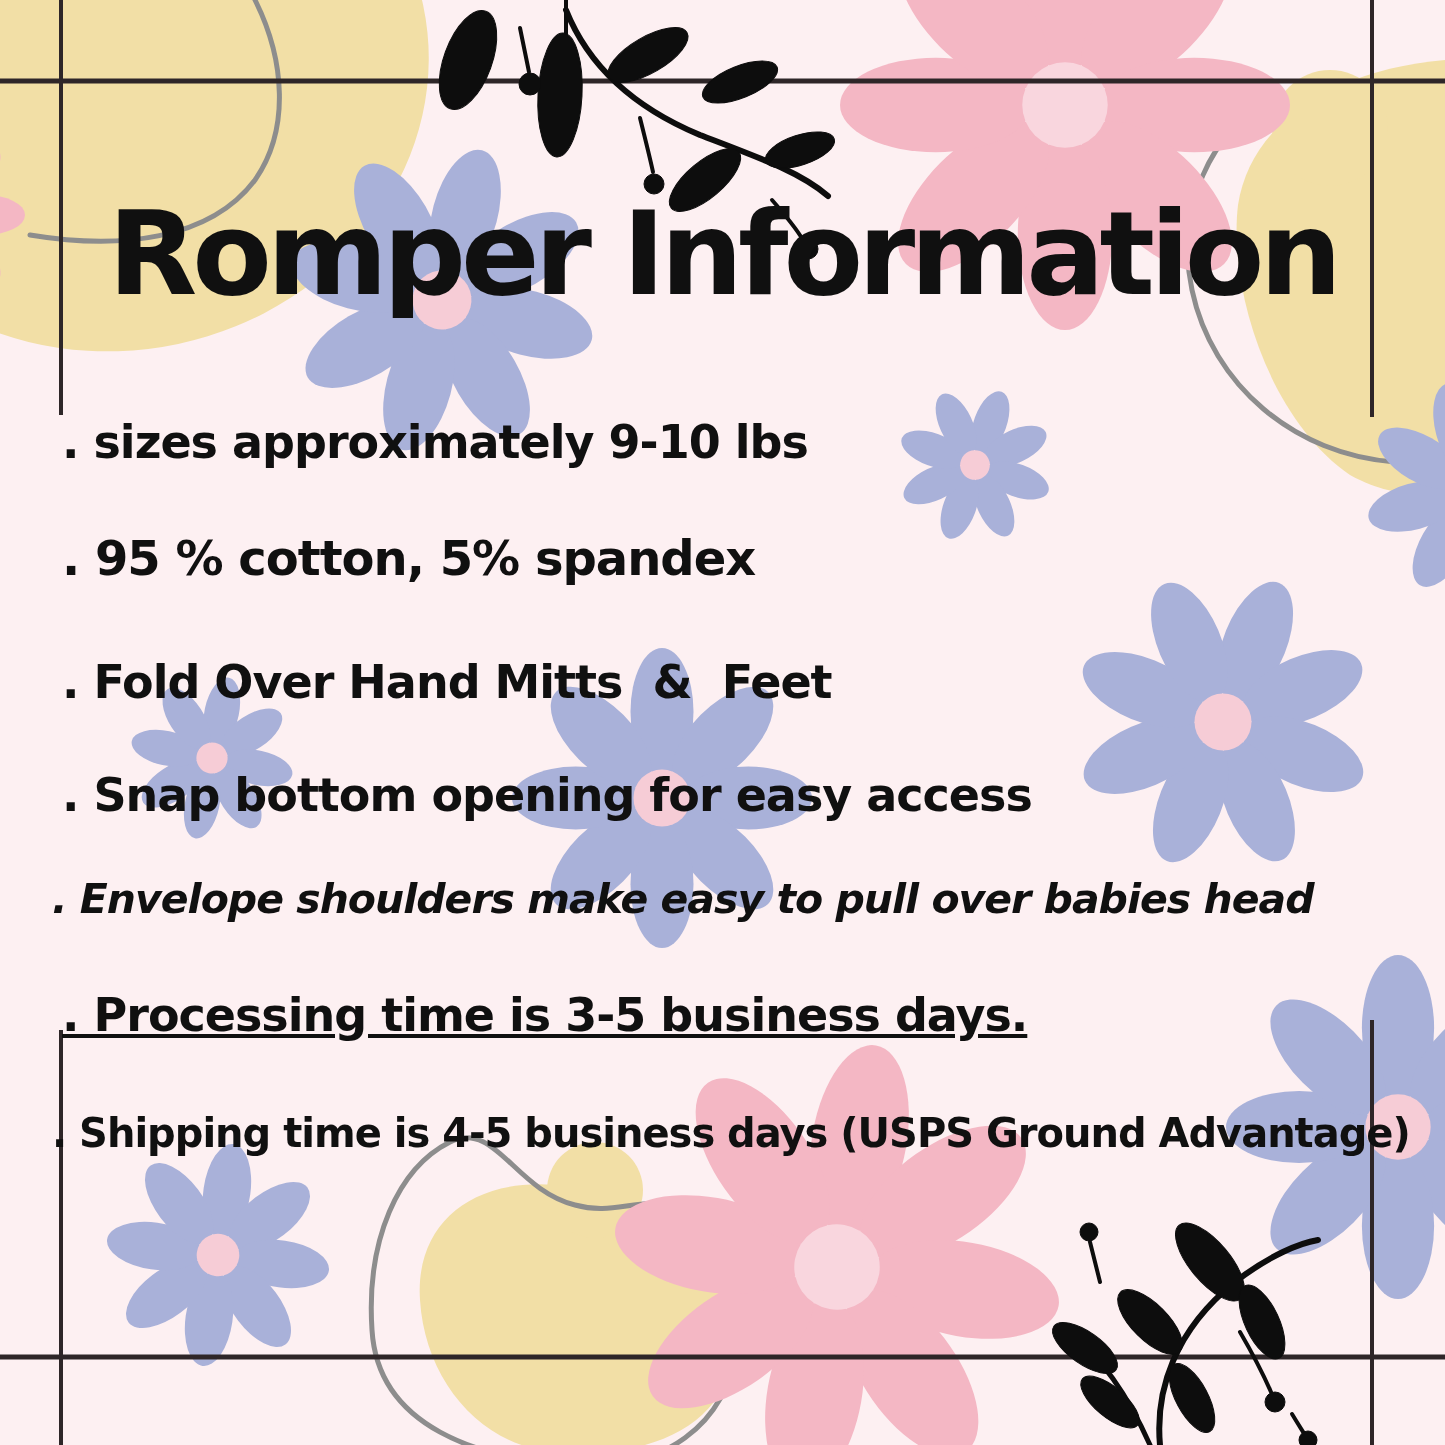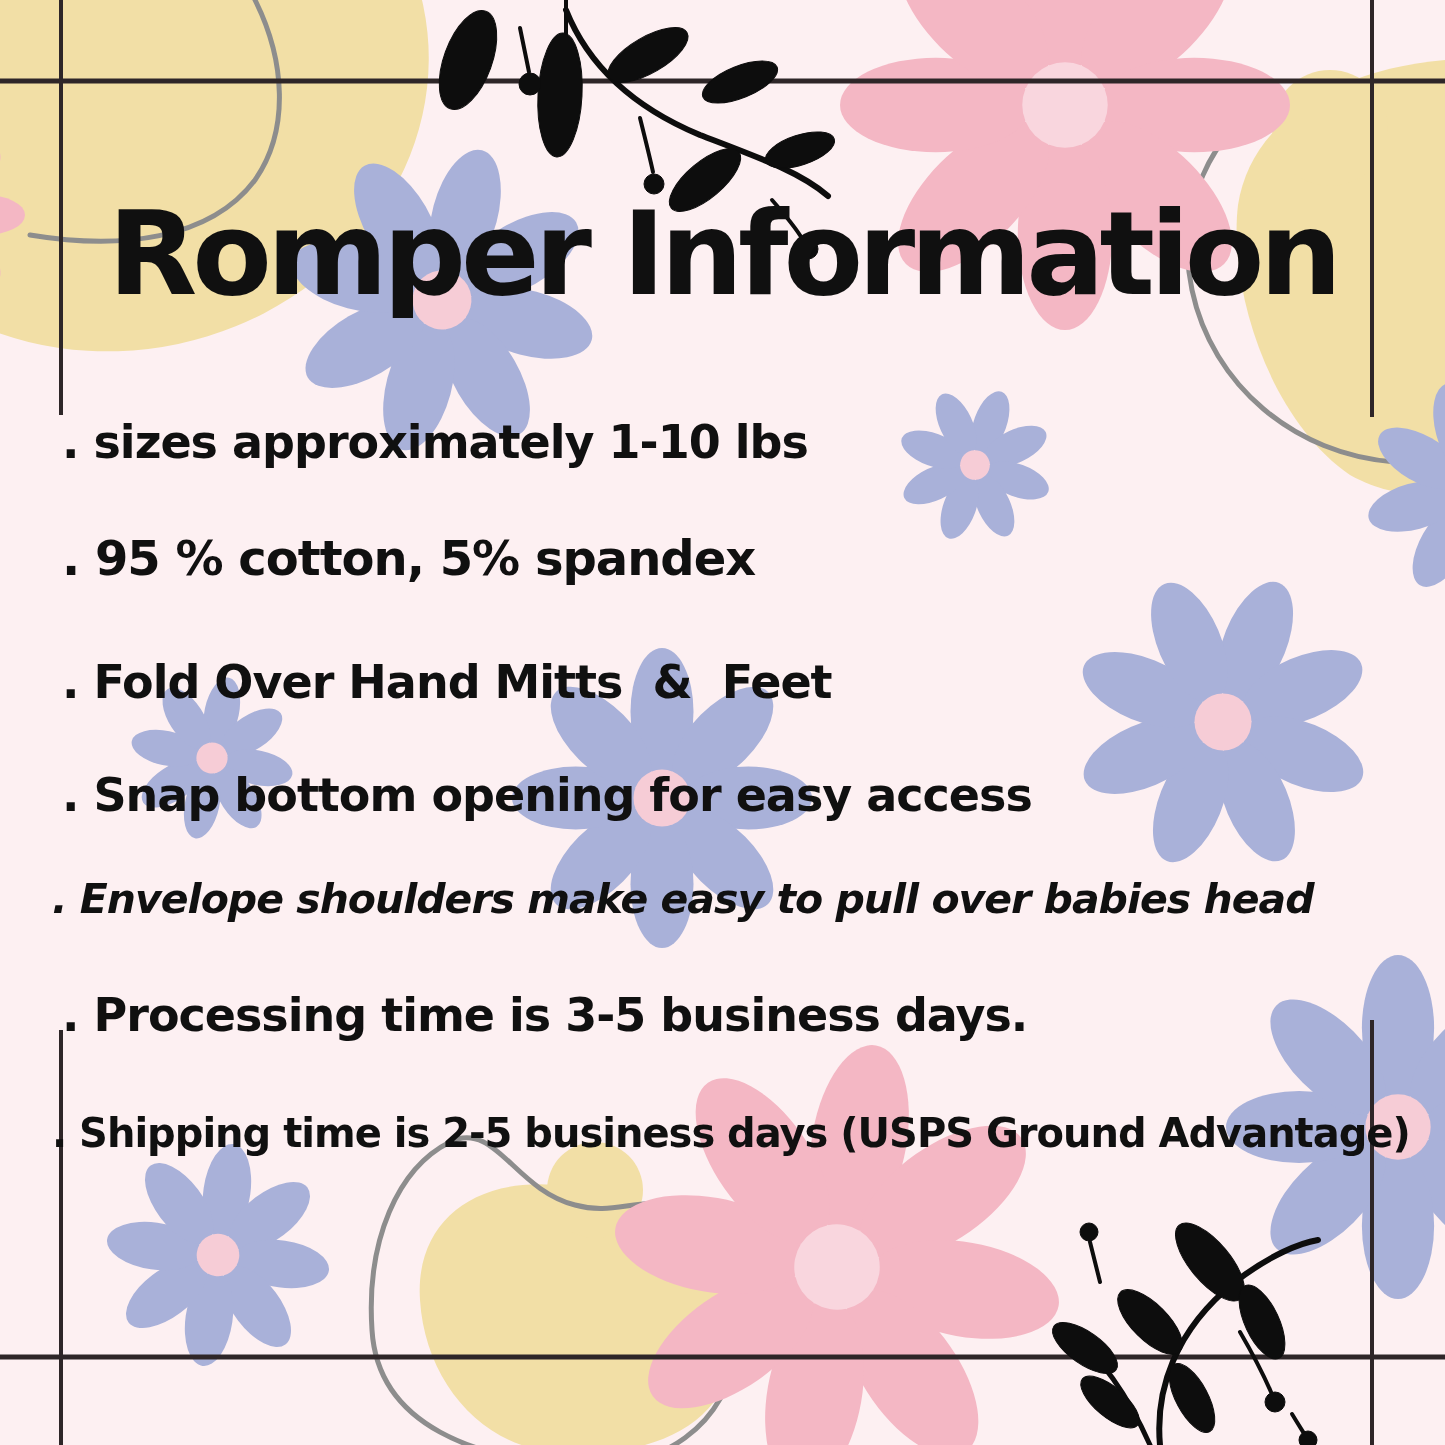--- a/index.html
+++ b/index.html
@@ -29,21 +29,21 @@
     font-weight: 700;
     letter-spacing: -1px;
     line-height: 1.0;
     white-space: pre;
   }
   .b1 { top: 419px;  left: 62px; font-size: 46px; }
   .b2 { top: 534px;  left: 62px; font-size: 48px; }
   .b3 { top: 659px;  left: 62px; font-size: 46px; }
   .b4 { top: 772px;  left: 62px; font-size: 46px; }
   .b5 { top: 879px;  left: 52px; font-size: 41px; font-style: italic; }
-  .b6 { top: 992px;  left: 62px; font-size: 46px; }
+  .b6 { top: 992px;  left: 62px; font-size: 46px; text-decoration: underline; }
   .b7 { top: 1113px; left: 52px; font-size: 40px; }
 </style>
 </head>
 <body>
 
 <div id="canvas">
 
   <svg id="decor" width="1445" height="1445" viewBox="0 0 1445 1445" xmlns="http://www.w3.org/2000/svg">
     <defs>
       <g id="daisy">
@@ -131,22 +131,22 @@
         <path d="M1100,1282 C1095,1262 1092,1250 1090,1242" fill="none" stroke-width="4" stroke-linecap="round"></path>
         <circle cx="1089" cy="1232" r="9"></circle>
         <path d="M1292,1414 C1298,1424 1302,1430 1305,1435" fill="none" stroke-width="4" stroke-linecap="round"></path>
         <circle cx="1308" cy="1440" r="9"></circle>
       </g>
     </g>
   </svg>
 
   <div class="textlayer">
     <div class="title">Romper Information</div>
-    <div class="bullet b1">. sizes approximately 1-10 lbs</div>
+    <div class="bullet b1">. sizes approximately 9-10 lbs</div>
     <div class="bullet b2">. 95 % cotton, 5% spandex</div>
     <div class="bullet b3">. Fold Over Hand Mitts  &amp;  Feet</div>
     <div class="bullet b4">. Snap bottom opening for easy access</div>
     <div class="bullet b5">. Envelope shoulders make easy to pull over babies head</div>
     <div class="bullet b6">. Processing time is 3-5 business days.</div>
-    <div class="bullet b7">. Shipping time is 2-5 business days (USPS Ground Advantage)</div>
+    <div class="bullet b7">. Shipping time is 4-5 business days (USPS Ground Advantage)</div>
   </div>
 
 </div>
 
 </body></html>

